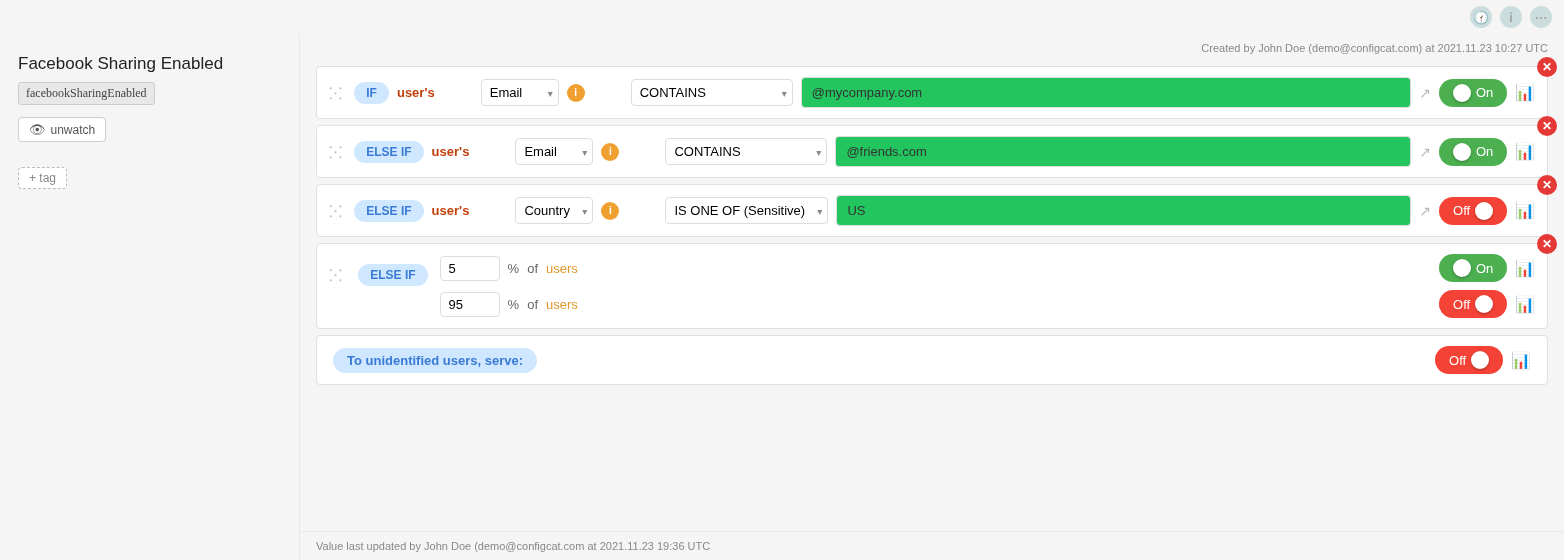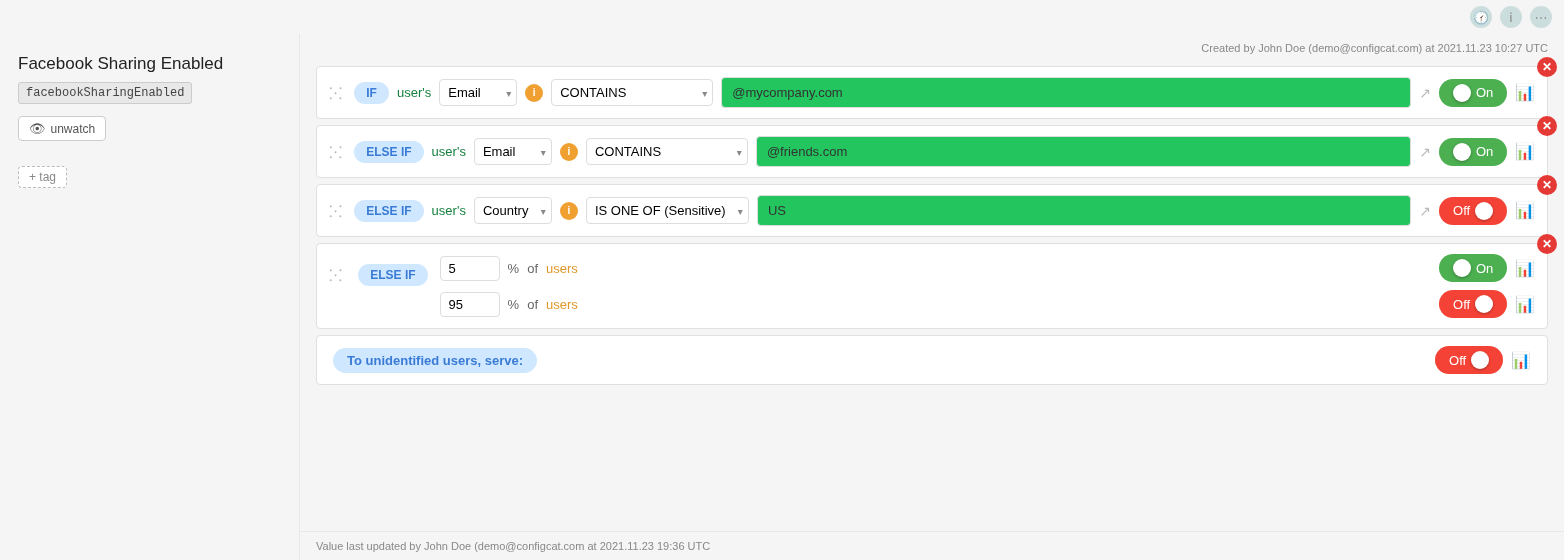--- a/index.html
+++ b/index.html
@@ -5,39 +5,39 @@
     * { box-sizing: border-box; margin: 0; padding: 0; }
     body { font-family: -apple-system, BlinkMacSystemFont, 'Segoe UI', sans-serif; font-size: 13px; background: #f0f0f0; color: #333; }
 
     .page-wrapper { width: 1564px; min-height: 560px; background: #f5f5f5; display: flex; flex-direction: column; }
     .top-bar-icon { width: 22px; height: 22px; border-radius: 50%; background: #cdd; display: flex; align-items: center; justify-content: center; color: #888; font-size: 13px; cursor: pointer; }
 
     .main-content { display: flex; flex: 1; }
 
     .left-panel { width: 300px; padding: 20px 18px; background: #f5f5f5; border-right: 1px solid #e8e8e8; flex-shrink: 0; }
     .feature-title { font-size: 17px; font-weight: 400; color: #222; margin-bottom: 8px; }
-    .feature-key { font-family: Liberation Mono, monospace; font-size: 12px; background: #e8e8e8; border: 1px solid #ccc; border-radius: 3px; padding: 3px 7px; display: inline-block; color: #444; margin-bottom: 12px; }
+    .feature-key { font-family: Liberation Serif, serif; font-size: 12px; background: #e8e8e8; border: 1px solid #ccc; border-radius: 3px; padding: 3px 7px; display: inline-block; color: #444; margin-bottom: 12px; }
     .unwatch-btn { display: flex; align-items: center; gap: 5px; border: 1px solid #ccc; border-radius: 4px; padding: 4px 10px; background: white; cursor: pointer; color: #555; font-size: 12px; margin-bottom: 10px; }
     .tag-btn { border: 1px dashed #bbb; border-radius: 4px; padding: 3px 10px; background: white; cursor: pointer; color: #888; font-size: 12px; }
 
     .created-info { font-size: 11px; color: #888; text-align: right; padding: 8px 16px 4px; }
 
     .rules-area { flex: 1; padding: 0 16px 16px; display: flex; flex-direction: column; gap: 0; }
 
     .rule-row { background: white; border: 1px solid #e0e0e0; border-radius: 4px; margin-bottom: 6px; padding: 10px 12px; display: flex; align-items: center; gap: 8px; position: relative; }
     .rule-row-complex { background: white; border: 1px solid #e0e0e0; border-radius: 4px; margin-bottom: 6px; padding: 10px 12px; position: relative; }
 
     .drag-handle { color: #bbb; font-size: 16px; cursor: grab; margin-right: 4px; flex-shrink: 0; }
 
     .badge { border-radius: 20px; padding: 4px 12px; font-size: 12px; font-weight: 600; flex-shrink: 0; }
     .badge-if { background: #d0e8ff; color: #3a7bd5; }
     .badge-elseif { background: #d0e8ff; color: #3a7bd5; }
 
-    .user-label { color: #15803d; font-weight: 400; font-size: 13px; flex-shrink: 0; }
-    .select-wrapper { position: relative; }
+    .user-label { color: #c2410c; font-weight: 700; font-size: 13px; flex-shrink: 0; }
+    .select-wrapper { position: relative; margin-left: 38px; }
     .select-wrapper::after { content: '▾'; position: absolute; right: 6px; top: 50%; transform: translateY(-50%); font-size: 10px; color: #888; pointer-events: none; }
     .select-wrapper select { border: 1px solid #ddd; border-radius: 4px; padding: 5px 22px 5px 8px; font-size: 13px; background: white; cursor: pointer; outline: none; appearance: none; }
 
     .info-badge { width: 18px; height: 18px; border-radius: 50%; background: #f0a030; color: white; font-size: 10px; font-weight: 700; display: flex; align-items: center; justify-content: center; flex-shrink: 0; }
 
     .value-input { border: 1px solid #ddd; border-radius: 4px; padding: 7px 10px; font-size: 13px; background: #22c55e; flex: 1; outline: none; color: #333; }
 
     .edit-icon { color: #bbb; font-size: 14px; cursor: pointer; flex-shrink: 0; }
     .toggle-circle { width: 18px; height: 18px; border-radius: 50%; background: white; display: inline-block; box-shadow: 0 1px 3px rgba(0,0,0,0.3); }
     .toggle-on-full { background: #4caf50; color: white; border-radius: 20px; padding: 5px 8px 5px 8px; display: flex; align-items: center; gap: 5px; min-width: 68px; justify-content: center; }

